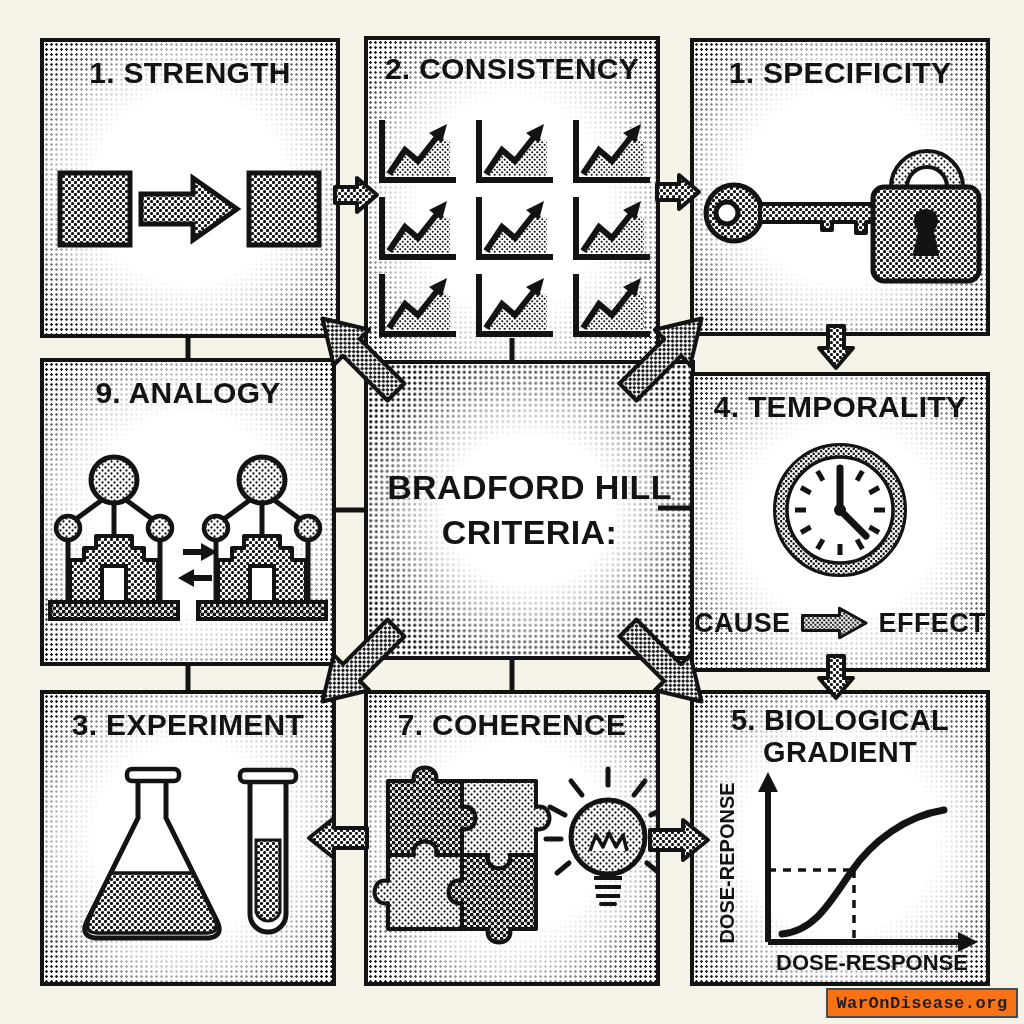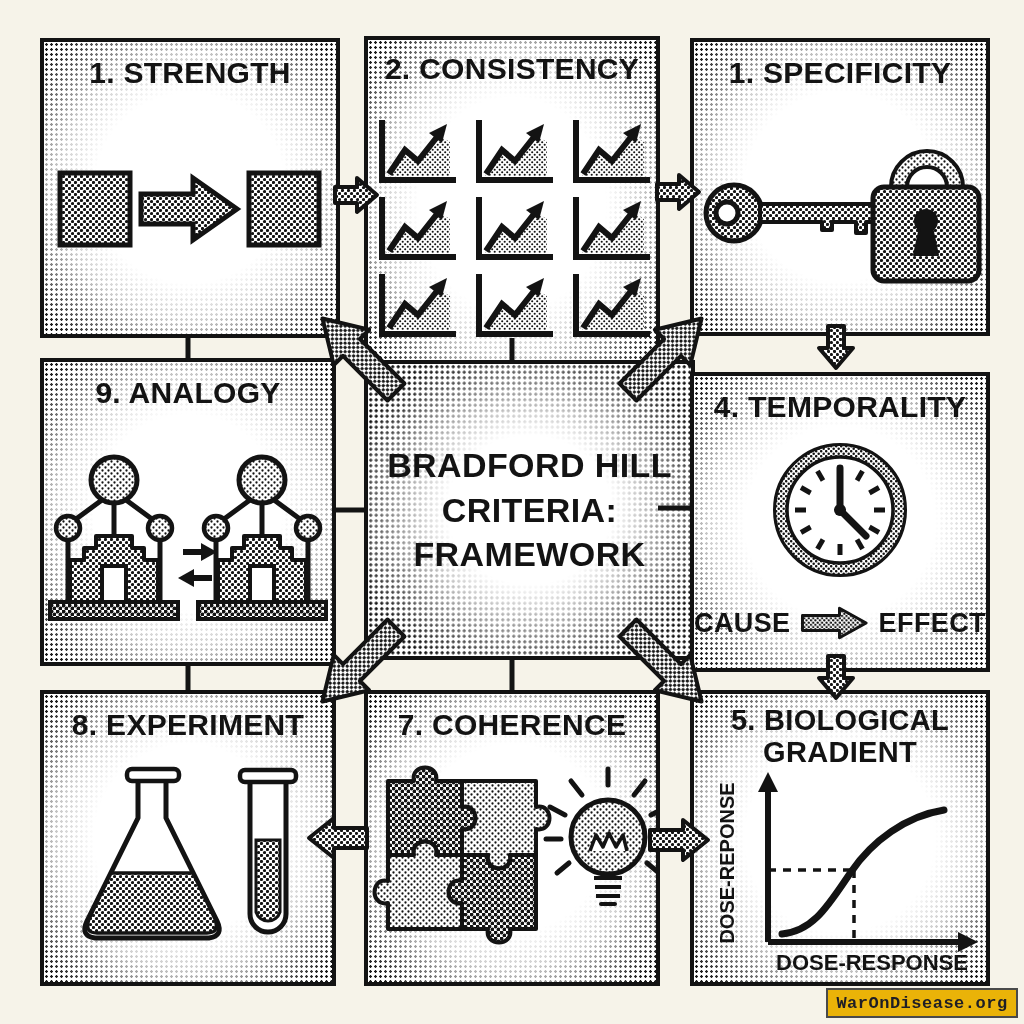--- a/index.html
+++ b/index.html
@@ -34,21 +34,21 @@
     flex:1;display:flex;flex-direction:column;align-items:center;justify-content:center;
     font-size:34px;font-weight:700;line-height:1.32;text-align:center;letter-spacing:.4px;
   }
   .cause-row{
     display:flex;align-items:center;justify-content:center;gap:10px;
     margin-bottom:22px;font-size:27px;font-weight:700;letter-spacing:.4px;
   }
   #connector-layer{position:absolute;left:0;top:0;pointer-events:none;}
   .watermark{
     position:absolute;left:826px;top:988px;width:192px;height:30px;
-    background:#eab308;border:2px solid #4a4a4a;box-sizing:border-box;
+    background:#f97316;border:2px solid #4a4a4a;box-sizing:border-box;
     display:flex;align-items:center;justify-content:center;
     font-family:"Liberation Mono",monospace;font-size:17px;font-weight:600;
     color:#1e1e26;letter-spacing:.5px;
   }
 </style>
 </head>
 <body>
 
 <div class="panel" style="left:40px;top:38px;width:300px;height:300px;">
   <div class="panel-title">1. STRENGTH</div>
@@ -172,21 +172,20 @@
         <polygon points="150,139 134,148 150,157" fill="#131313"></polygon>
       </g>
     </svg>
   </div>
 </div>
 
 <div class="panel heavy" style="left:364px;top:360px;width:331px;height:300px;">
   <div class="center-title">
     <div>BRADFORD HILL</div>
     <div>CRITERIA:</div>
-    <div>FRAMEWORK</div>
   </div>
 </div>
 
 <div class="panel" style="left:690px;top:372px;width:300px;height:300px;">
   <div class="panel-title">4. TEMPORALITY</div>
   <div class="icon-area">
     <svg width="292" height="150" viewBox="0 0 292 150">
       <defs>
         <pattern id="htTem" width="5" height="5" patternUnits="userSpaceOnUse">
           <rect width="5" height="5" fill="#fff"></rect>
@@ -228,21 +227,21 @@
             <circle cx="4.5" cy="4.5" r="1.6" fill="#131313"></circle>
         </pattern>
       </defs>
       <path d="M2,13 L52,13 L52,3 L88,23 L52,43 L52,33 L2,33 Z" fill="url(#htTemA)" stroke="#131313" stroke-width="4" stroke-linejoin="round"></path>
     </svg>
     <span>EFFECT</span>
   </div>
 </div>
 
 <div class="panel" style="left:40px;top:690px;width:296px;height:296px;">
-  <div class="panel-title">8. EXPERIMENT</div>
+  <div class="panel-title">3. EXPERIMENT</div>
   <div class="icon-area">
     <svg width="288" height="196" viewBox="0 0 288 196">
       <defs>
         <pattern id="htExp" width="6" height="6" patternUnits="userSpaceOnUse">
           <rect width="6" height="6" fill="#fff"></rect>
           <circle cx="1.5" cy="1.5" r="1.6" fill="#131313"></circle>
             <circle cx="4.5" cy="4.5" r="1.6" fill="#131313"></circle>
         </pattern>
       </defs>
       <g>

